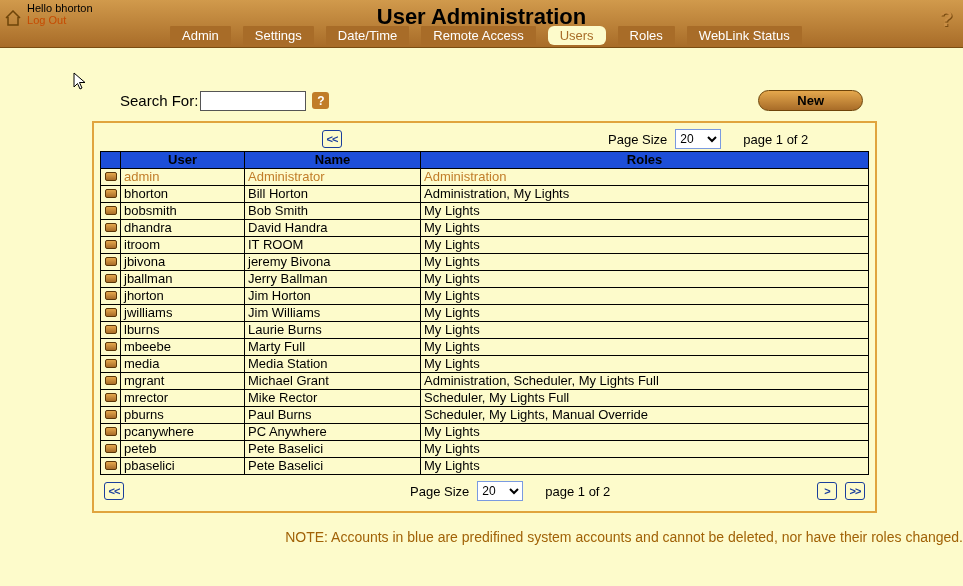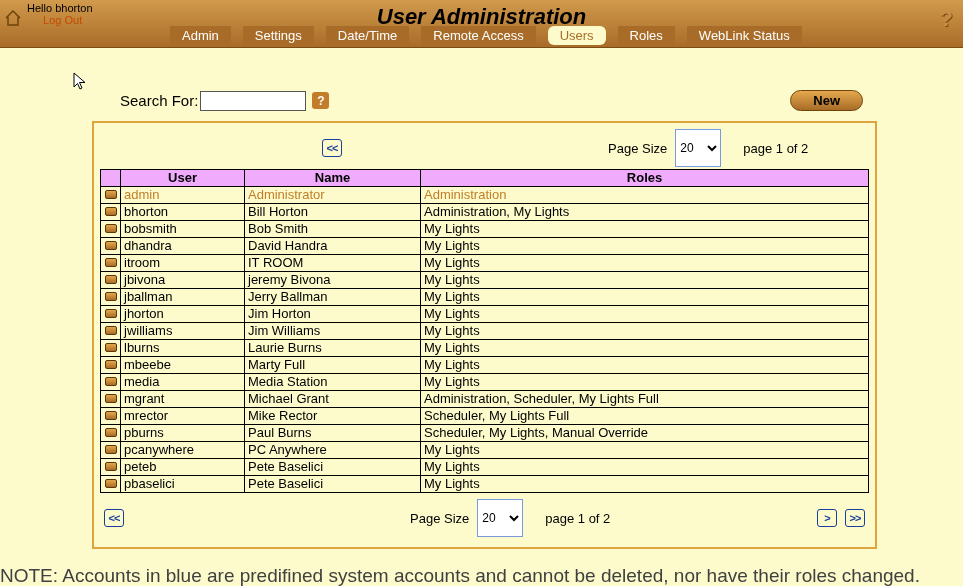--- a/index.html
+++ b/index.html
@@ -25,28 +25,27 @@
     top: 2px; left: 4px;
     font-size: 11px;
     color: #000;
     line-height: 1.1;
   }
   .hello-block .home-icon {
     display: inline-block; vertical-align: top;
     margin-top: 8px; margin-right: 2px;
   }
   .hello-block .text-block { display: inline-block; }
-  .logout { color: #C64A00; cursor: pointer; margin-left: 16px; }
+  .logout { color: #C64A00; cursor: pointer; }
   .page-title {
     text-align: center;
     font-size: 22px;
     font-weight: bold;
     color: #000;
     padding-top: 4px;
-    font-style: italic;
   }
   .help-icon {
     position: absolute;
     right: 10px; top: 6px;
     font-size: 22px; font-weight: bold;
     color: #C98E45;
     text-shadow: 1px 1px 0 #7a4c11;
     cursor: pointer;
   }
   .tabs {
@@ -97,21 +96,21 @@
     align-items: center; justify-content: center;
     border-radius: 3px; margin-left: 6px;
     cursor: pointer;
   }
   .new-btn {
     margin-left: auto;
     background: linear-gradient(#E5A84D, #A86C28);
     color: #000; font-weight: bold;
     border: 1px solid #6E4409;
     border-radius: 12px;
-    padding: 2px 22px;
+    padding: 2px 38px;
     font-size: 13px;
     cursor: pointer;
   }
   
   .panel {
     margin: 4px 86px 0 92px;
     border: 2px solid #E0A43E;
     background: #FDFBCB;
     padding: 4px 6px 8px 6px;
   }
@@ -135,21 +134,21 @@
     border: 1px solid #1A3E9C;
     color: #1A3E9C;
     font-weight: bold; font-size: 11px;
     cursor: pointer;
     border-radius: 3px;
     padding: 0 3px;
     letter-spacing: -1px;
   }
   .page-select {
     background: #fff; border: 1px solid #7A9AE0;
-    height: 38px; font-size: 12px; width: 46px;
+    height: 20px; font-size: 12px; width: 46px;
   }
   .page-info { margin-left: 14px; }
   .pager-row.bottom { margin-top: 4px; }
   .pager-row.bottom .right-btns { margin-left: auto; display: flex; gap: 8px; }
 
   table.grid {
     width: 100%;
     border-collapse: collapse;
     table-layout: fixed;
   }
@@ -157,45 +156,45 @@
     border: 1px solid #000;
     padding: 0 3px;
     height: 17px;
     font-size: 13px;
     line-height: 16px;
     white-space: nowrap;
     overflow: hidden;
     vertical-align: middle;
   }
   table.grid th {
-    background: #f0abfc;
+    background: #1d4ed8;
     font-weight: bold;
     text-align: center;
     height: 17px;
   }
   col.c-icon { width: 20px; }
   col.c-user { width: 124px; }
   col.c-name { width: 176px; }
   col.c-roles { width: auto; }
   .row-icon {
     display: inline-block;
     width: 12px; height: 9px;
     background: linear-gradient(#E5A84D,#A86C28);
     border: 1px solid #5A3608;
     border-radius: 2px;
   }
   tr.system td.v { color: #C17D29; }
   td.icon-cell { text-align: center; }
   td.v { cursor: pointer; }
 
   .note {
-    text-align: left;
-    font-size: 19px;
+    text-align: right;
+    font-size: 14px;
     margin-top: 16px;
-    color: #404040;
+    color: #a16207;
   }
 </style>
 </head>
 <body>
 
 <div class="header">
   <div class="hello-block">
     <span class="home-icon">
       <svg width="18" height="16" viewBox="0 0 18 16">
           <path d="M2 8 L9 1 L16 8 M4 7 V15 H14 V7" fill="none" stroke="#6E4409" stroke-width="1.5"></path>

